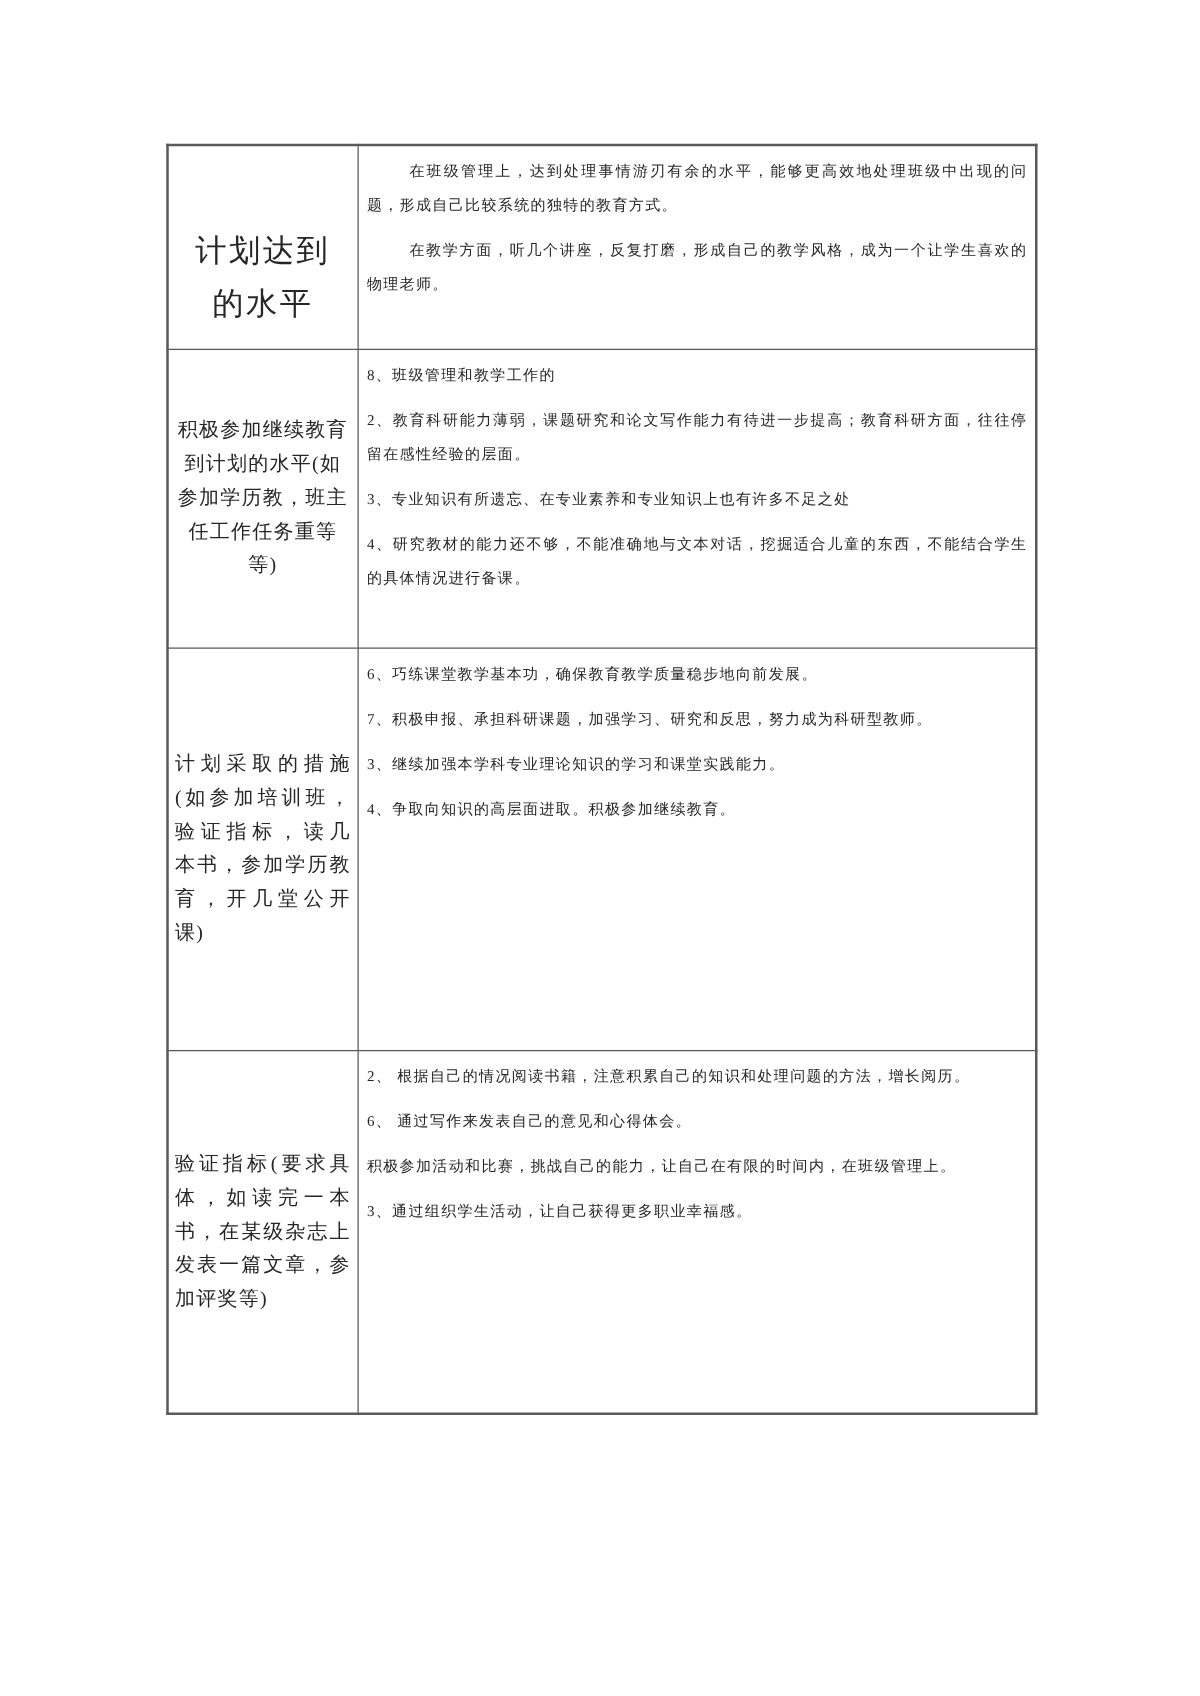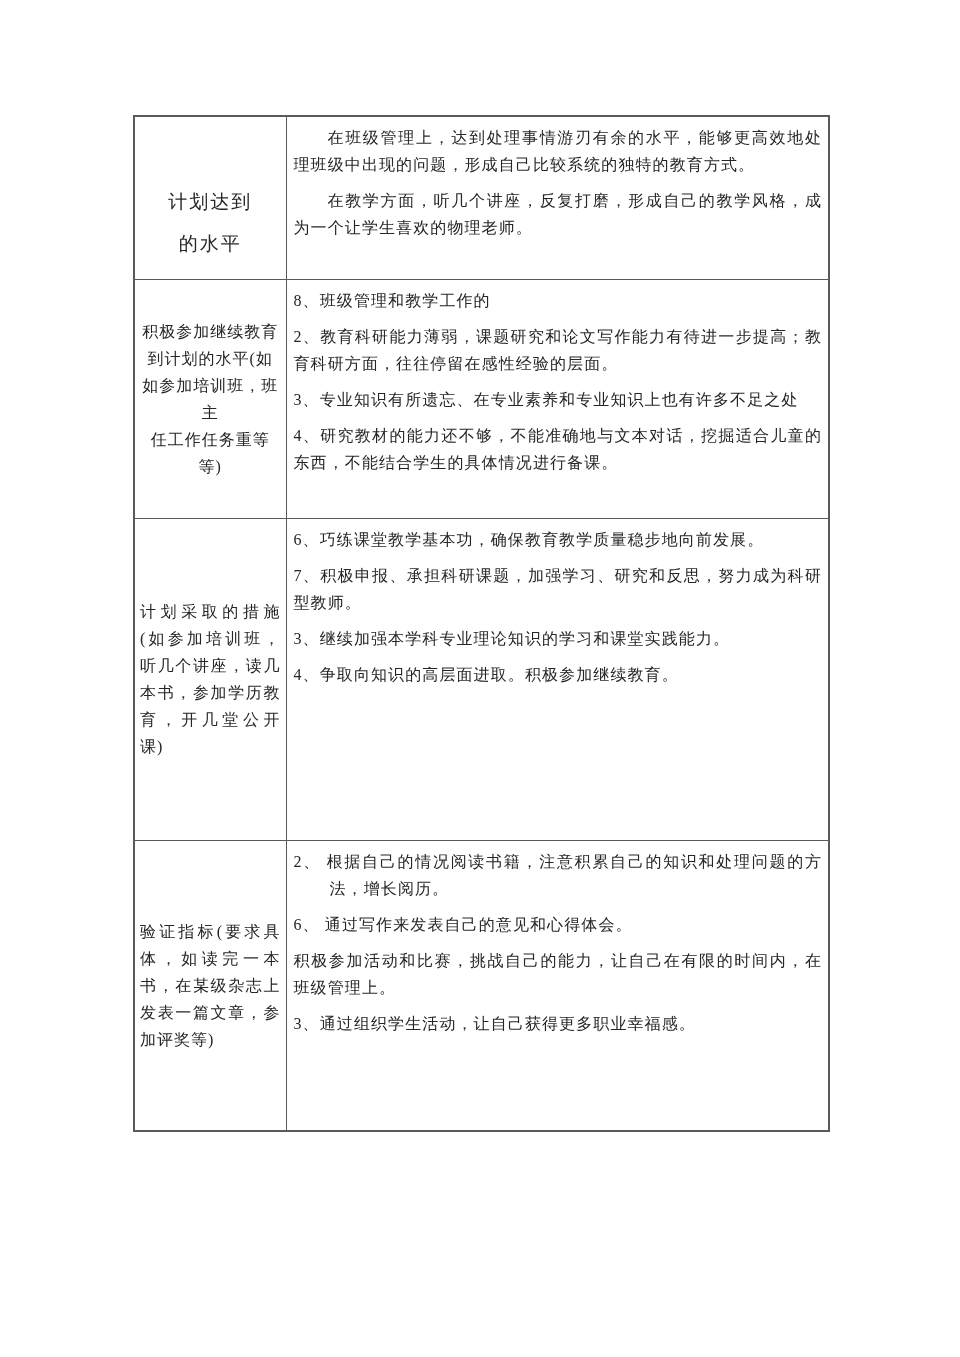--- a/index.html
+++ b/index.html
@@ -37,39 +37,39 @@
   td.label-cell {
     vertical-align: middle;
     padding: 0 5px;
     font-size: 16px;
     letter-spacing: 1px;
     line-height: 27px;
     text-align: center;
   }
   .label-cell .lline { display: block; }
   td.label-big {
-    font-size: 19px;
+    font-size: 25px;
     letter-spacing: 2px;
     line-height: 42px;
     padding-top: 50px; 
   }
   td.label-just .lline {
     text-align: justify;
     text-align-last: justify;
   }
   td.label-just .lline.final {
     text-align: left;
     text-align-last: left;
   }
 
   
   td.content-cell {
     vertical-align: top;
     padding: 7px 6px 7px 7px;
-    font-size: 16px;
+    font-size: 12px;
     letter-spacing: 1.1px;
     line-height: 27px;
     text-align: justify;
   }
   .para { margin: 0 0 9px 0; }
   .para.ind { text-indent: 34px; }   
   .para.hang { padding-left: 36px; text-indent: -36px; } 
 </style>
 </head>
 <body style="background: rgb(255, 255, 255);">
@@ -90,37 +90,37 @@
       <td class="content-cell">
         <div class="para ind">在班级管理上，达到处理事情游刃有余的水平，能够更高效地处理班级中出现的问题，形成自己比较系统的独特的教育方式。</div>
         <div class="para ind">在教学方面，听几个讲座，反复打磨，形成自己的教学风格，成为一个让学生喜欢的物理老师。</div>
       </td>
     </tr>
 
     <tr style="height:239px;">
       <td class="label-cell">
         <span class="lline">积极参加继续教育</span>
         <span class="lline">到计划的水平(如</span>
-        <span class="lline">如参加培训班，班主</span>
+        <span class="lline">参加学历教，班主</span>
         <span class="lline">任工作任务重等</span>
         <span class="lline">等)</span>
       </td>
       <td class="content-cell">
         <div class="para">8、班级管理和教学工作的</div>
         <div class="para">2、教育科研能力薄弱，课题研究和论文写作能力有待进一步提高；教育科研方面，往往停留在感性经验的层面。</div>
         <div class="para">3、专业知识有所遗忘、在专业素养和专业知识上也有许多不足之处</div>
         <div class="para">4、研究教材的能力还不够，不能准确地与文本对话，挖掘适合儿童的东西，不能结合学生的具体情况进行备课。</div>
       </td>
     </tr>
 
     <tr style="height:322px;">
       <td class="label-cell label-just">
         <span class="lline">计划采取的措施</span>
         <span class="lline">(如参加培训班，</span>
-        <span class="lline">听几个讲座，读几</span>
+        <span class="lline">验证指标，读几</span>
         <span class="lline">本书，参加学历教</span>
         <span class="lline">育，开几堂公开</span>
         <span class="lline final">课)</span>
       </td>
       <td class="content-cell">
         <div class="para">6、巧练课堂教学基本功，确保教育教学质量稳步地向前发展。</div>
         <div class="para">7、积极申报、承担科研课题，加强学习、研究和反思，努力成为科研型教师。</div>
         <div class="para">3、继续加强本学科专业理论知识的学习和课堂实践能力。</div>
         <div class="para">4、争取向知识的高层面进取。积极参加继续教育。</div>
       </td>

